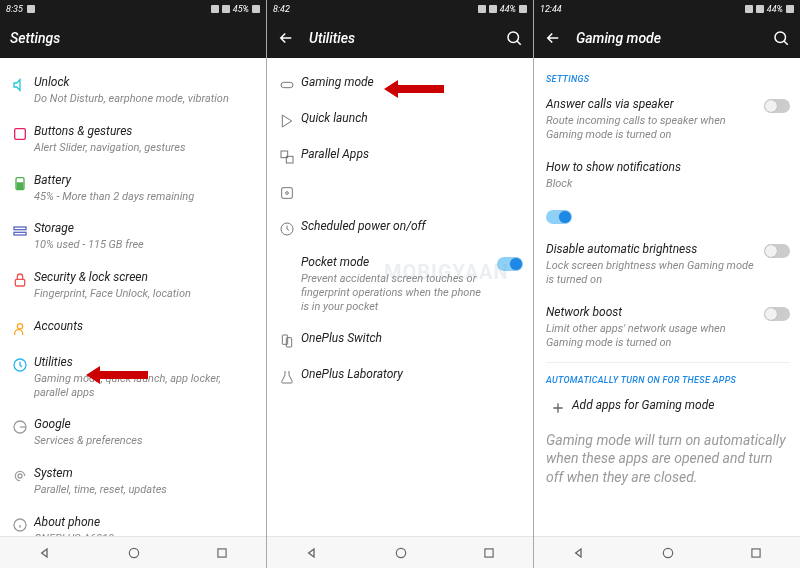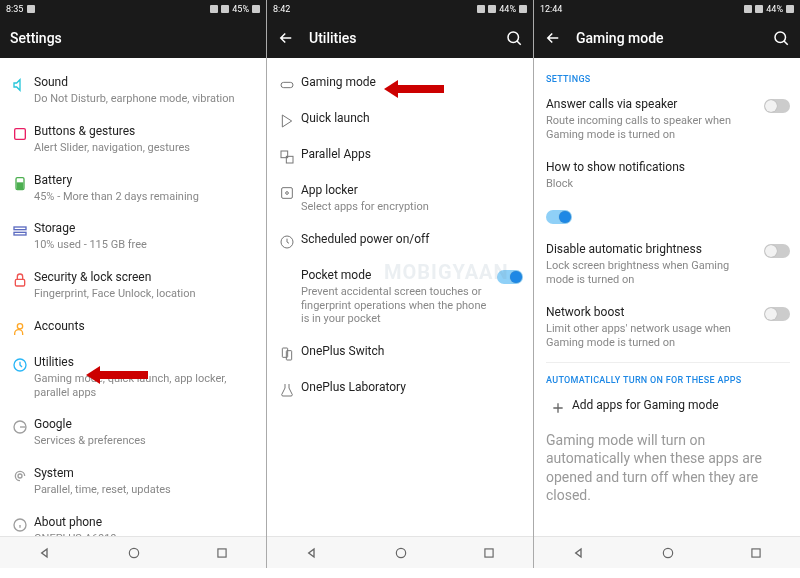--- a/index.html
+++ b/index.html
@@ -1,17 +1,17 @@
 <!DOCTYPE html>
 <html><head>
 <meta charset="utf-8">
 <style>
   * { box-sizing: border-box; margin: 0; padding: 0; }
   body { font-family: -apple-system, BlinkMacSystemFont, "Segoe UI", Roboto, sans-serif; background: #fff; width: 800px; height: 578px; overflow: hidden; position: relative; }
-  .panels { display: flex; width: 800px; height: 568px; }
+  .panels { display: flex; width: 800px; height: 568px; font-style: italic; }
   .panel { flex: 1; min-width: 0; display: flex; flex-direction: column; position: relative; }
   .divider { width: 1px; background: #aaa; height: 100%; }
   .statusbar { background: #1a1a1a; color: #fff; height: 18px; display: flex; align-items: center; justify-content: space-between; padding: 0 6px; font-size: 9px; }
   .sb-left { display: flex; gap: 4px; align-items: center; }
   .sb-right { display: flex; gap: 3px; align-items: center; }
   .sb-icon { width: 8px; height: 8px; background: #ccc; border-radius: 1px; }
   .appbar { background: #1a1a1a; color: #fff; height: 40px; display: flex; align-items: center; padding: 0 10px; font-size: 14px; font-weight: 500; }
   .appbar .back { margin-right: 14px; display: inline-flex; }
   .appbar .title { flex: 1; }
   .appbar .search { display: inline-flex; }
@@ -58,21 +58,21 @@
       <span class="title">Settings</span>
     </div>
     <div class="content">
       <div class="item">
           <span class="icon">
             <svg width="16" height="16" viewBox="0 0 24 24" fill="none" stroke="#26c6da" stroke-width="2">
               <path d="M3 9v6h4l5 5V4L7 9H3z"></path>
             </svg>
           </span>
           <div class="texts">
-            <div class="label">Sound</div>
+            <div class="label">Unlock</div>
             <div class="sub">Do Not Disturb, earphone mode, vibration</div>
           </div>
         </div>
       <div class="item">
           <span class="icon">
             <svg width="16" height="16" viewBox="0 0 24 24" fill="none" stroke="#e91e63" stroke-width="2">
               <rect x="4" y="4" width="16" height="16" rx="2"></rect>
             </svg>
           </span>
           <div class="texts">
@@ -259,24 +259,20 @@
             <div class="label">Parallel Apps</div>
           </div>
         </div>
       <div class="item">
           <span class="icon">
             <svg width="16" height="16" viewBox="0 0 24 24" fill="none" stroke="#777" stroke-width="1.5">
               <rect x="4" y="4" width="16" height="16" rx="2"></rect>
               <circle cx="12" cy="12" r="2"></circle>
             </svg>
           </span>
-          <div class="texts">
-            <div class="label">App locker</div>
-            <div class="sub">Select apps for encryption</div>
-          </div>
         </div>
       <div class="item">
           <span class="icon">
             <svg width="16" height="16" viewBox="0 0 24 24" fill="none" stroke="#777" stroke-width="1.5">
               <circle cx="12" cy="12" r="9"></circle>
               <path d="M12 7v5l3 2"></path>
             </svg>
           </span>
           <div class="texts">
             <div class="label">Scheduled power on/off</div>

